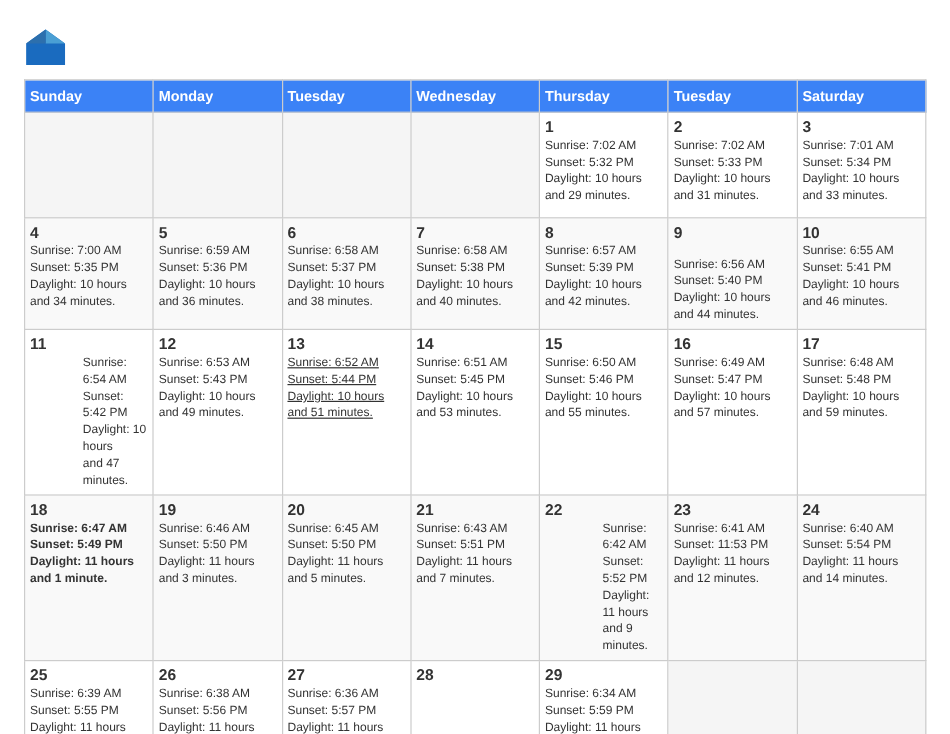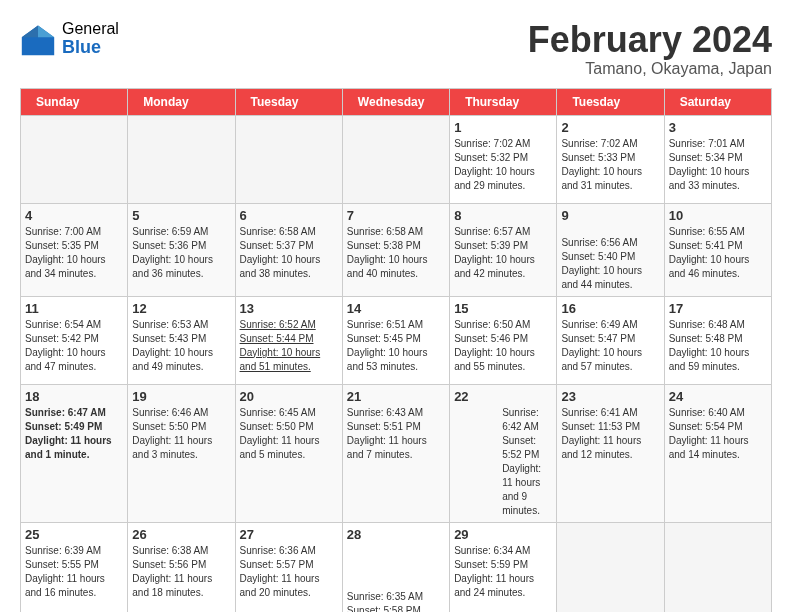--- a/index.html
+++ b/index.html
@@ -42,25 +42,25 @@
     .location-title {
       font-size: 16px;
       color: #555;
     }
     table {
       width: 100%;
       border-collapse: collapse;
       table-layout: fixed;
     }
     thead tr th {
-      background-color: #ef4444;
+      background-color: #3b82f6;
       color: #fff;
       font-size: 12px;
       font-weight: bold;
-      padding: 6px 15px;
+      padding: 6px 4px;
       text-align: left;
       border: 1px solid #ccc;
     }
     tbody tr td {
       border: 1px solid #ccc;
       vertical-align: top;
       padding: 4px 4px 4px 4px;
       height: 88px;
       font-size: 10.5px;
       color: #333;
@@ -87,28 +87,20 @@
 </head>
 <body>
 
 <div class="header">
   <div class="logo">
     <svg class="logo-icon" viewBox="0 0 40 40" xmlns="http://www.w3.org/2000/svg">
       <polygon points="20,5 38,18 38,38 2,38 2,18" fill="#1a6bbf"></polygon>
       <polygon points="20,5 38,18 20,18" fill="#4a9fd4"></polygon>
       <polygon points="20,5 2,18 20,18" fill="#2c6fad"></polygon>
     </svg>
-    <div class="logo-text">
-      <span>General</span>
-        <span style="color:#1a6bbf;font-size:18px;font-weight:bold;">Blue</span>
-    </div>
-  </div>
-  <div class="title-block">
-    <div class="month-title">February 2024</div>
-    <div class="location-title">Tamano, Okayama, Japan</div>
   </div>
 </div>
 
 <table>
   <thead>
     <tr>
     <th>Sunday</th>
         <th>Monday</th>
         <th>Tuesday</th>
         <th>Wednesday</th>
@@ -192,21 +184,21 @@
           <div class="day-num">10</div>
           <div class="day-info" style="white-space: pre-line;">Sunrise: 6:55 AM
 Sunset: 5:41 PM
 Daylight: 10 hours
 and 46 minutes.</div>
         </td>
       </tr>
       <tr>
         <td>
           <div class="day-num">11</div>
-          <div class="day-info" style="white-space: pre-line;">Sunrise: 6:54 AM
+          <div class="day-info" style="white-space: pre-line; margin-left: 44px;">Sunrise: 6:54 AM
 Sunset: 5:42 PM
 Daylight: 10 hours
 and 47 minutes.</div>
         </td>
         <td>
           <div class="day-num">12</div>
           <div class="day-info" style="white-space: pre-line;">Sunrise: 6:53 AM
 Sunset: 5:43 PM
 Daylight: 10 hours
 and 49 minutes.</div>

